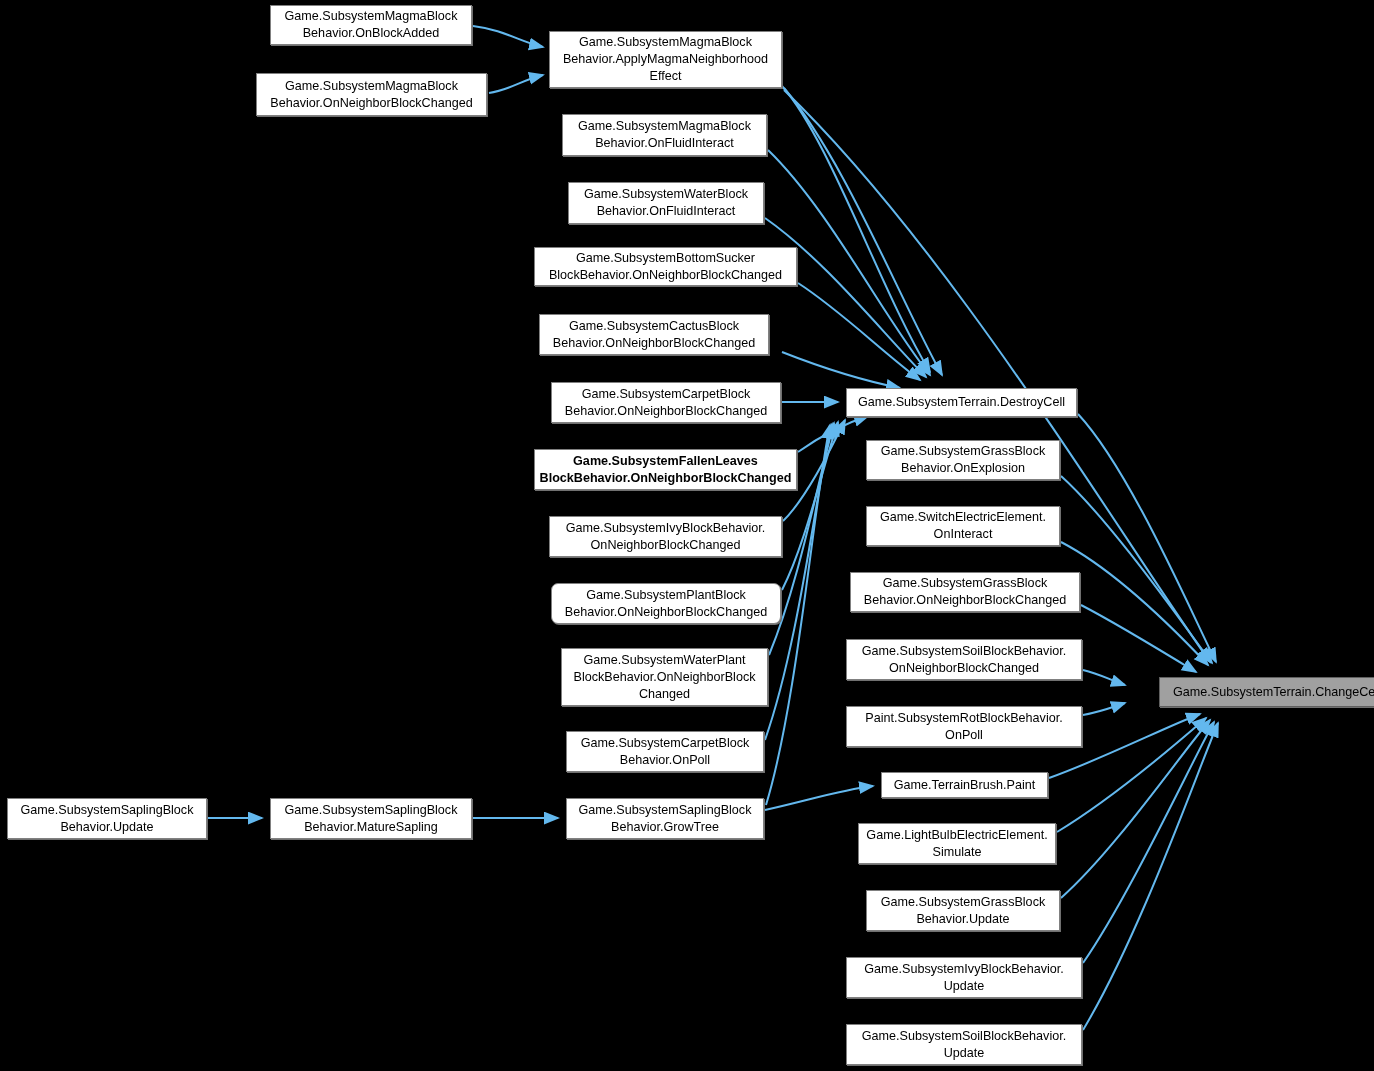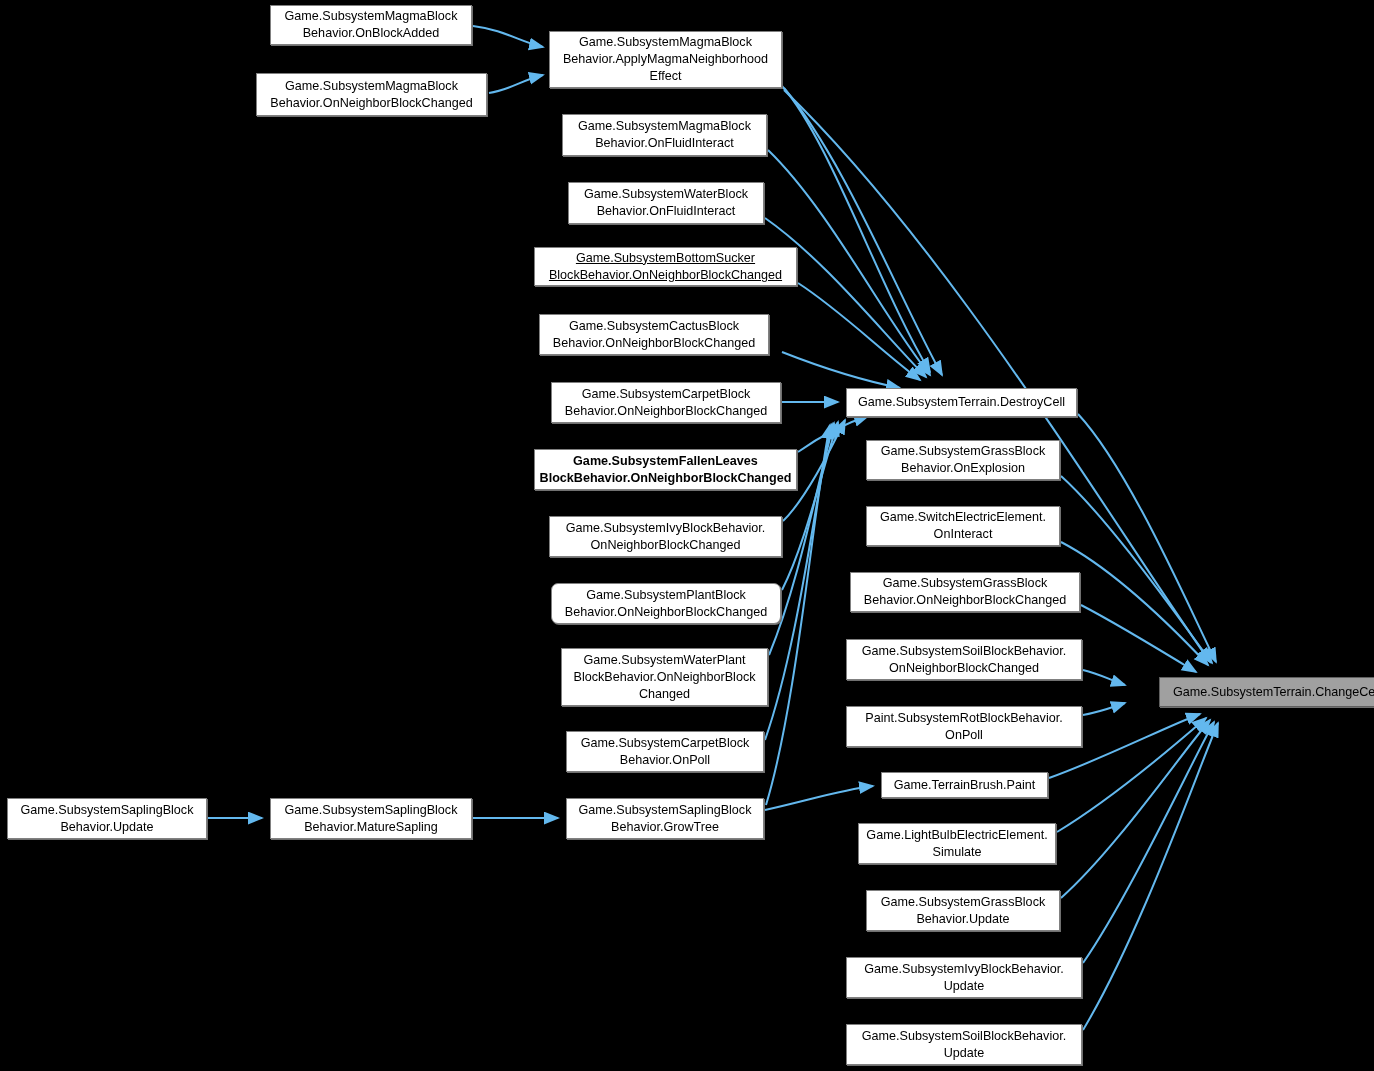--- a/index.html
+++ b/index.html
@@ -94,21 +94,21 @@
 Behavior.OnBlockAdded</div>
       <div class="node" style="left: 256px; top: 73px; width: 231px; height: 43px;">Game.SubsystemMagmaBlock
 Behavior.OnNeighborBlockChanged</div>
       <div class="node" style="left: 549px; top: 31px; width: 233px; height: 57px;">Game.SubsystemMagmaBlock
 Behavior.ApplyMagmaNeighborhood
 Effect</div>
       <div class="node" style="left: 562px; top: 114px; width: 205px; height: 42px;">Game.SubsystemMagmaBlock
 Behavior.OnFluidInteract</div>
       <div class="node" style="left: 568px; top: 182px; width: 196px; height: 42px;">Game.SubsystemWaterBlock
 Behavior.OnFluidInteract</div>
-      <div class="node" style="left: 534px; top: 247px; width: 263px; height: 39px; text-decoration: underline;">Game.SubsystemBottomSucker
+      <div class="node" style="left: 534px; top: 247px; width: 263px; height: 39px;">Game.SubsystemBottomSucker
 BlockBehavior.OnNeighborBlockChanged</div>
       <div class="node" style="left: 539px; top: 314px; width: 230px; height: 41px;">Game.SubsystemCactusBlock
 Behavior.OnNeighborBlockChanged</div>
       <div class="node" style="left: 551px; top: 382px; width: 230px; height: 41px;">Game.SubsystemCarpetBlock
 Behavior.OnNeighborBlockChanged</div>
       <div class="node" style="left: 534px; top: 449px; width: 263px; height: 41px; font-weight: bold;">Game.SubsystemFallenLeaves
 BlockBehavior.OnNeighborBlockChanged</div>
       <div class="node" style="left: 549px; top: 516px; width: 233px; height: 41px;">Game.SubsystemIvyBlockBehavior.
 OnNeighborBlockChanged</div>
       <div class="node" style="left: 551px; top: 583px; width: 230px; height: 41px; border-radius: 7px;">Game.SubsystemPlantBlock

